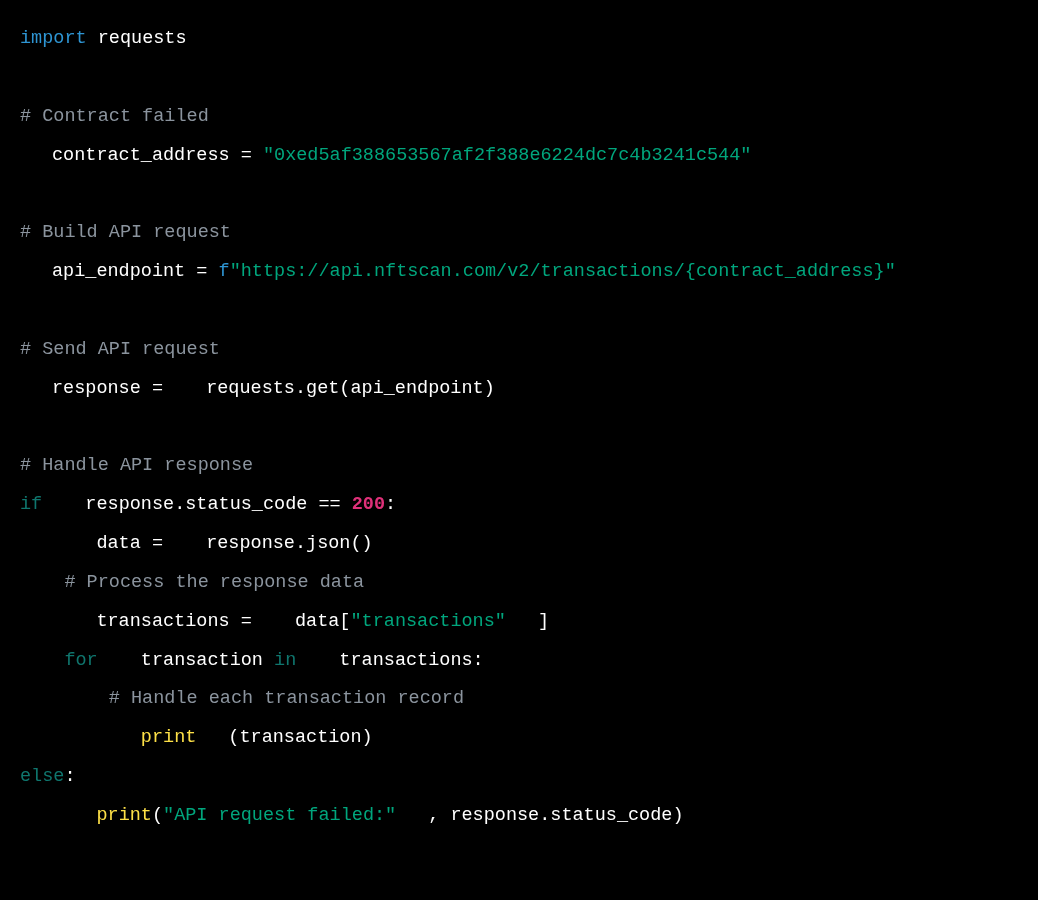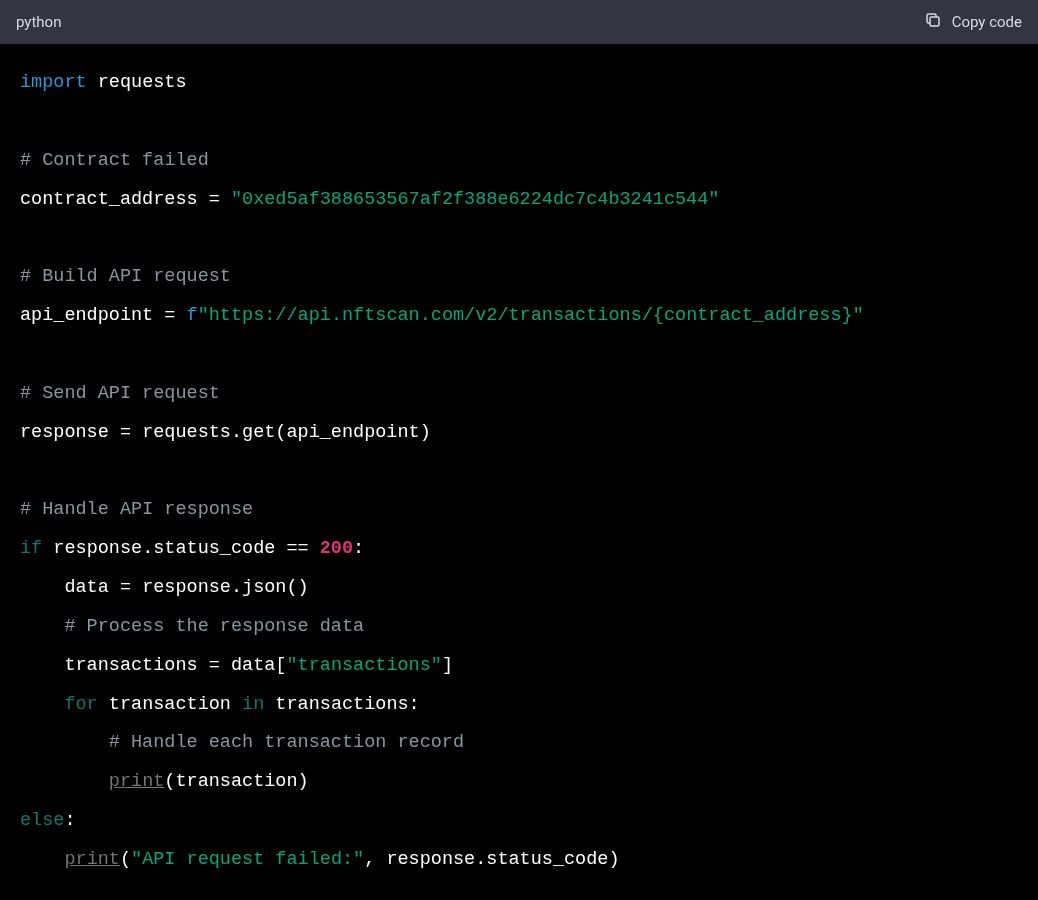--- a/index.html
+++ b/index.html
@@ -56,45 +56,33 @@
   pre {
     font-family: "SFMono-Regular", Consolas, "Liberation Mono", Menlo, monospace;
     font-size: 18.5px;
     line-height: 2.1;
     color: #ffffff;
     white-space: pre;
   }
   .tok-import { color: #2e95d3; text-align: center; }
   .tok-module { color: #ffffff; }
   .tok-comment { color: #8b949e; }
-  .tok-ident { color: #ffffff; }
+  .tok-ident { color: #ffffff; margin-left: 32px; }
   .tok-op { color: #ffffff; }
   .tok-string { color: #00a67d; }
   .tok-fprefix { color: #2e95d3; }
   .tok-keyword { color: #0f766e; }
   .tok-number { color: #df3079; font-weight: bold; }
-  .tok-func { color: #737373; text-decoration: underline; }
+  .tok-func { color: #fde047; }
   .tok-punct { color: #ffffff; }
 </style>
 </head>
 <body>
 
 <div class="code-block">
-  <div class="code-header">
-    <span class="lang-label">python</span>
-    <button class="copy-button">
-      <span>
-        <svg class="copy-icon-svg" viewBox="0 0 24 24">
-          <rect x="8" y="8" width="12" height="12" rx="2"></rect>
-          <path d="M16 8V6a2 2 0 0 0-2-2H6a2 2 0 0 0-2 2v8a2 2 0 0 0 2 2h2"></path>
-        </svg>
-      </span>
-      <span>Copy code</span>
-    </button>
-  </div>
   <div class="code-body">
 <pre><span class="tok-import">import</span><span class="tok-module"> requests</span>
 
 <span class="tok-comment"># Contract failed</span>
 <span class="tok-ident">contract_address </span><span class="tok-op">=</span><span class="tok-string"> "0xed5af388653567af2f388e6224dc7c4b3241c544"</span>
 
 <span class="tok-comment"># Build API request</span>
 <span class="tok-ident">api_endpoint </span><span class="tok-op">=</span><span class="tok-fprefix"> f</span><span class="tok-string">"https://api.nftscan.com/v2/transactions/</span><span class="tok-string">{contract_address}</span><span class="tok-string">"</span>
 
 <span class="tok-comment"># Send API request</span>

